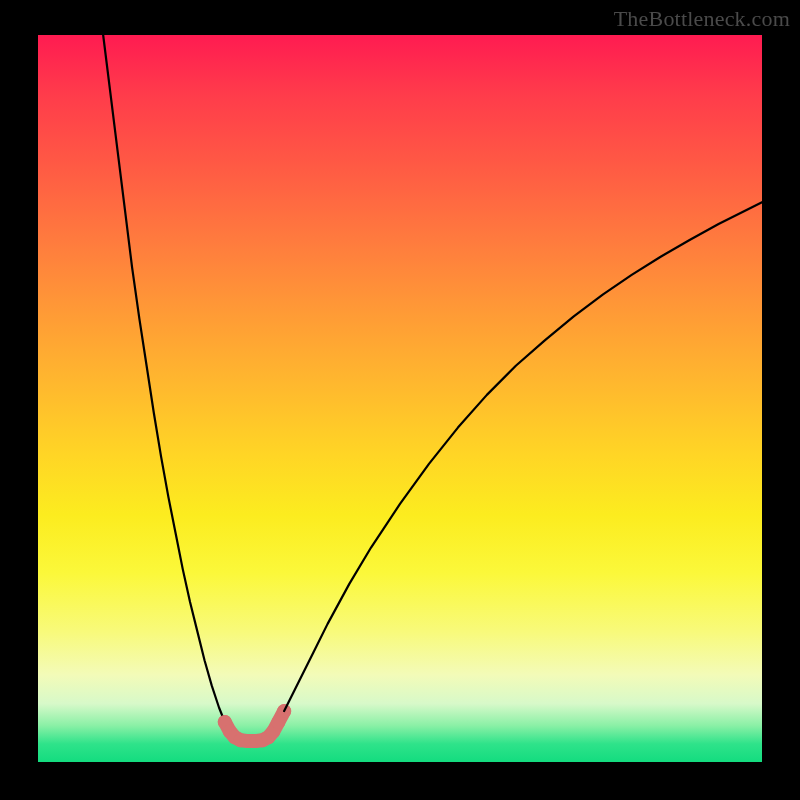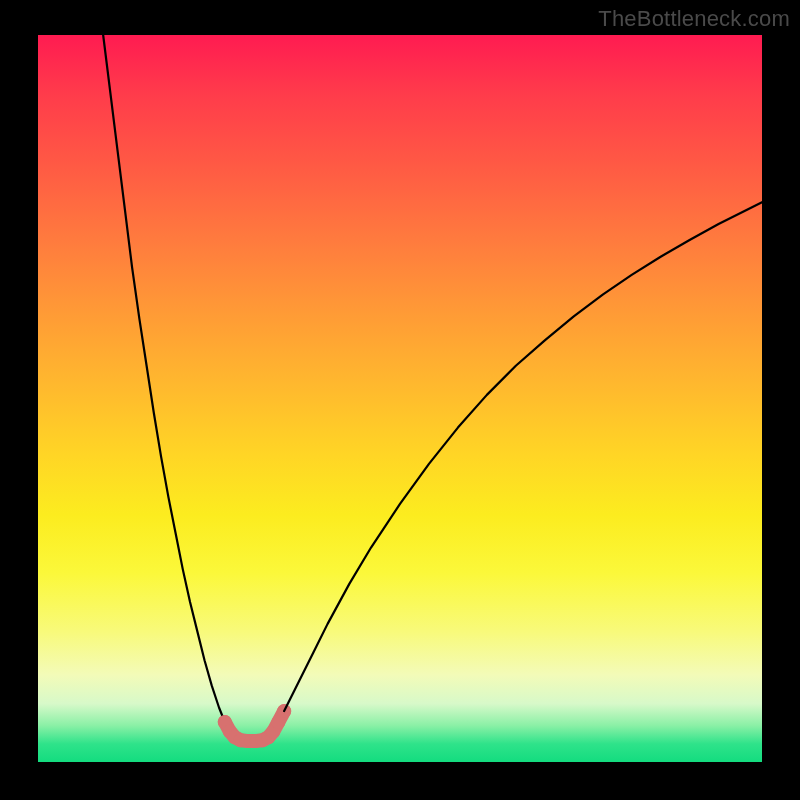--- a/index.html
+++ b/index.html
@@ -11,20 +11,21 @@
     overflow: hidden;
     font-family: Arial, Helvetica, sans-serif;
   }
   .frame {
     position: absolute;
     left: 0;
     top: 0;
     width: 800px;
     height: 800px;
     background: #000;
+    font-family: Liberation Serif, serif;
   }
   .plot-area {
     position: absolute;
     left: 38px;
     top: 35px;
     width: 724px;
     height: 727px;
     
     background: linear-gradient(to bottom,
       #ff1b51 0%,

